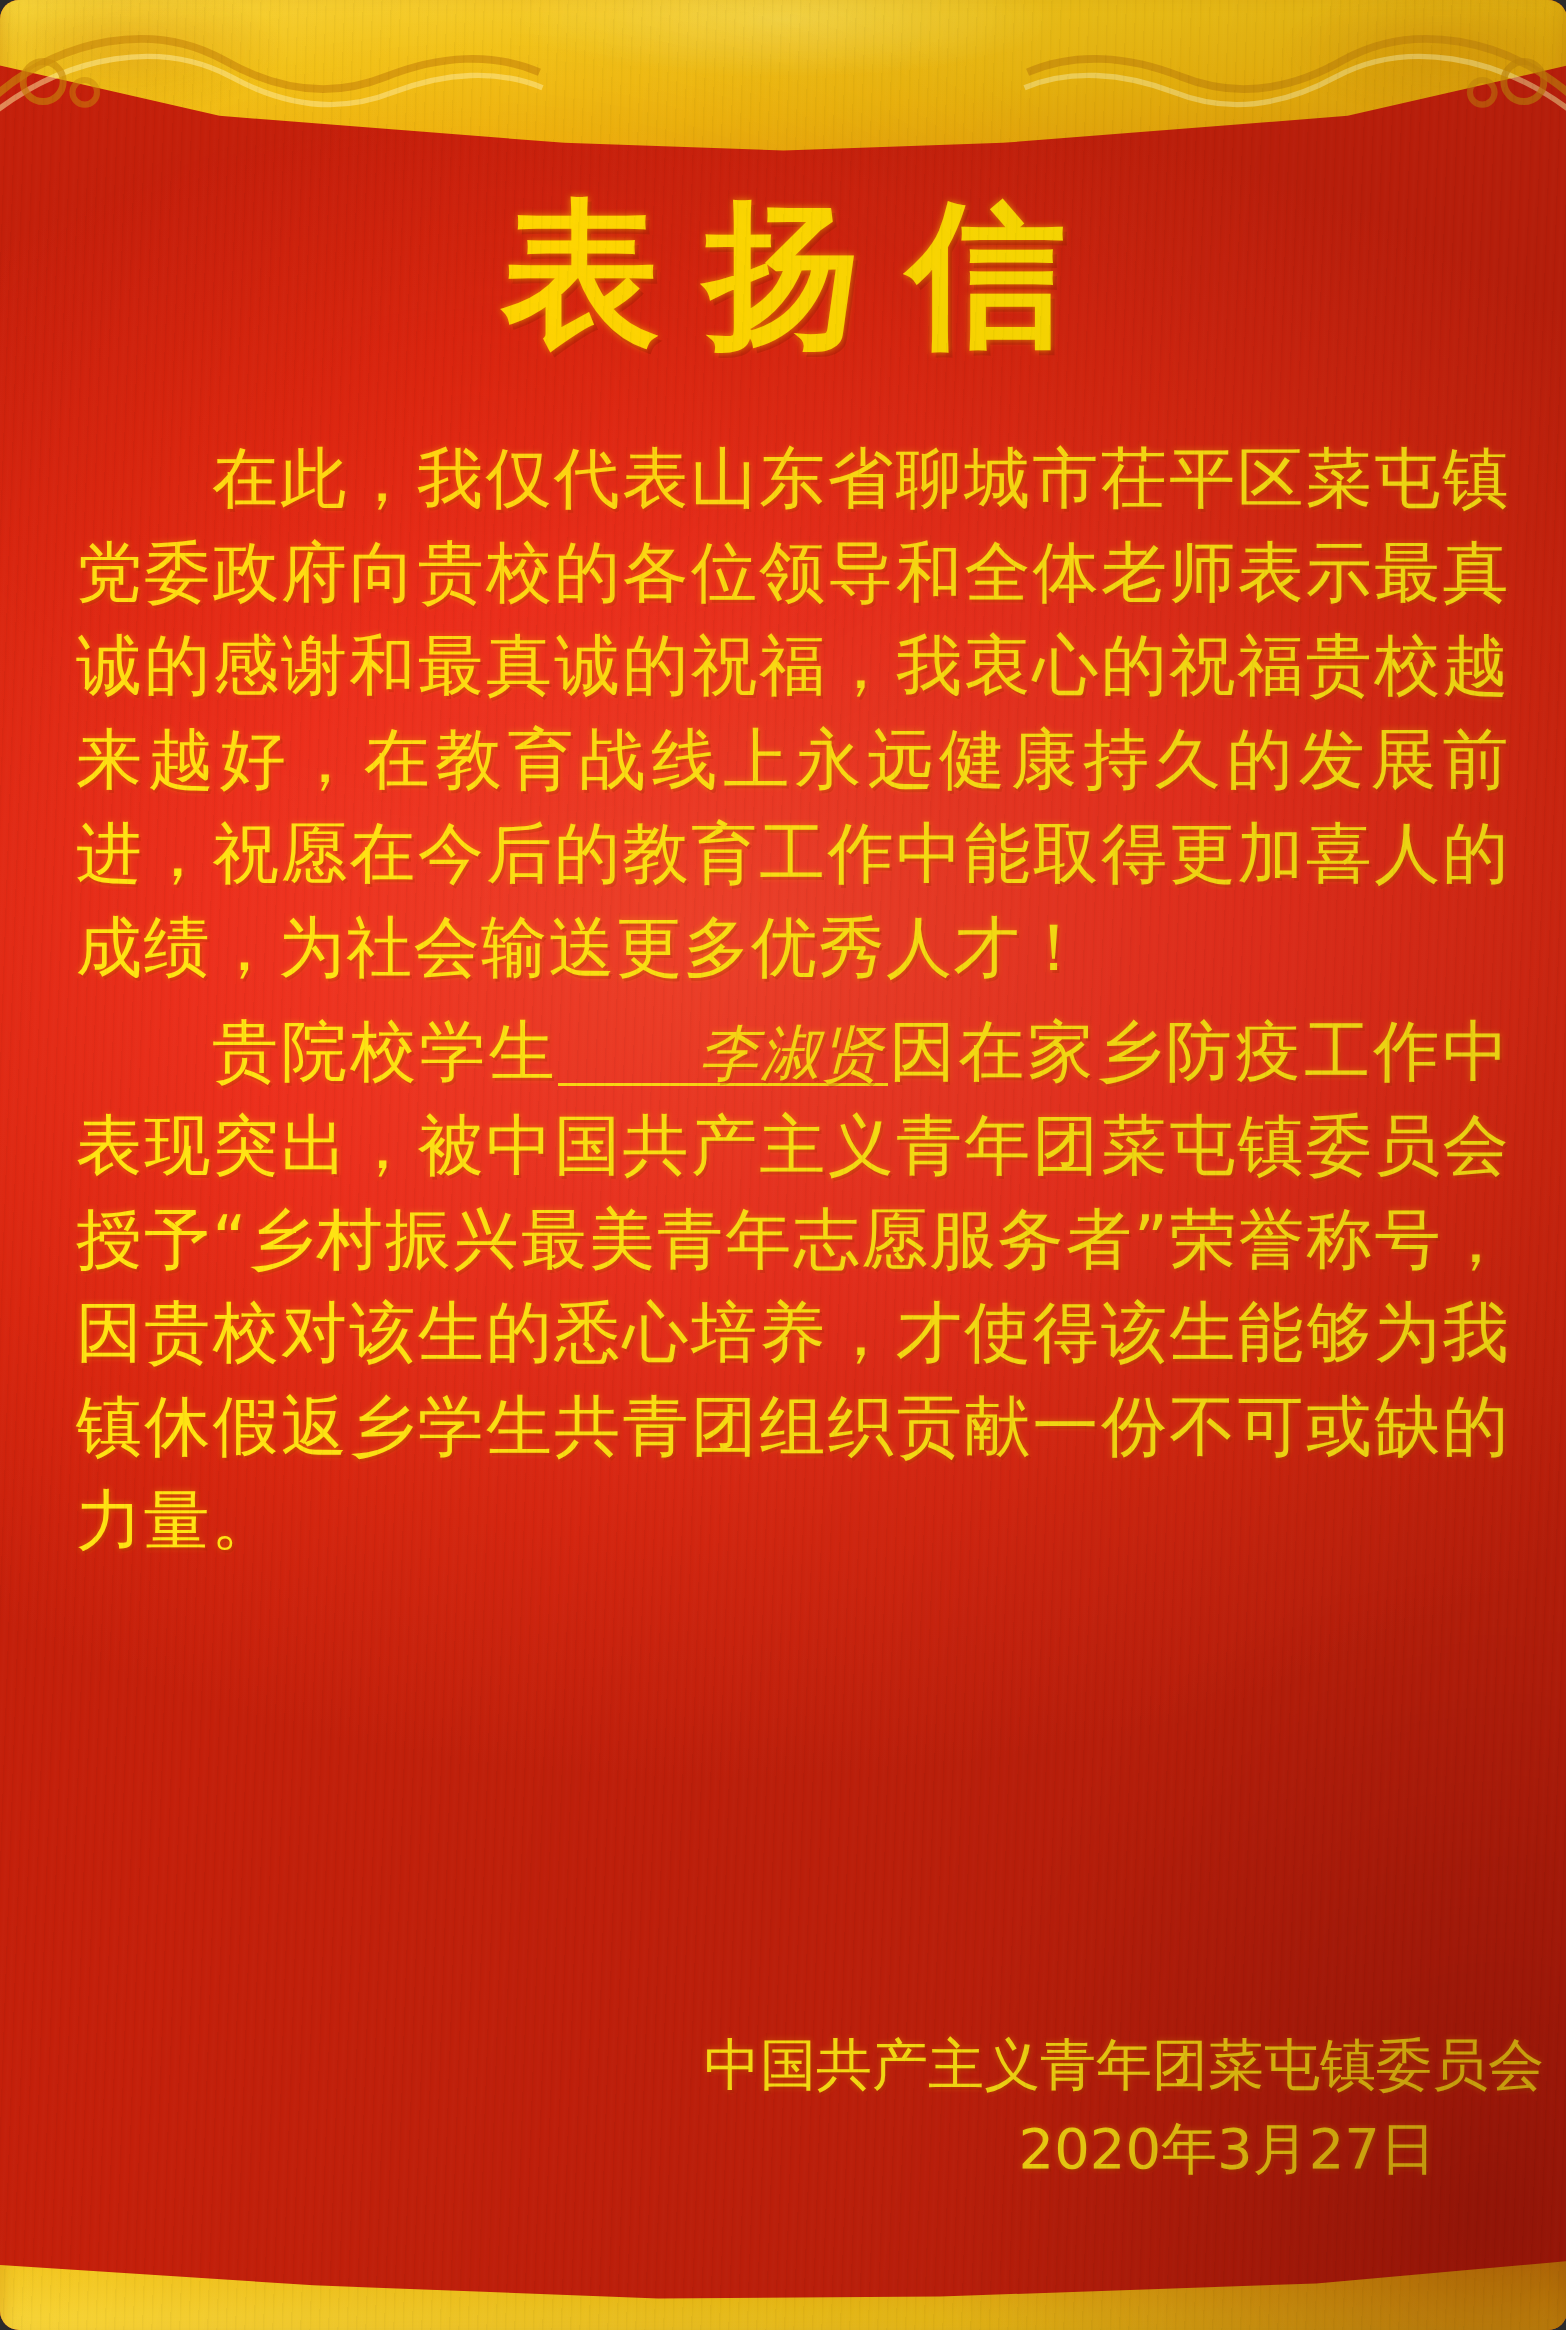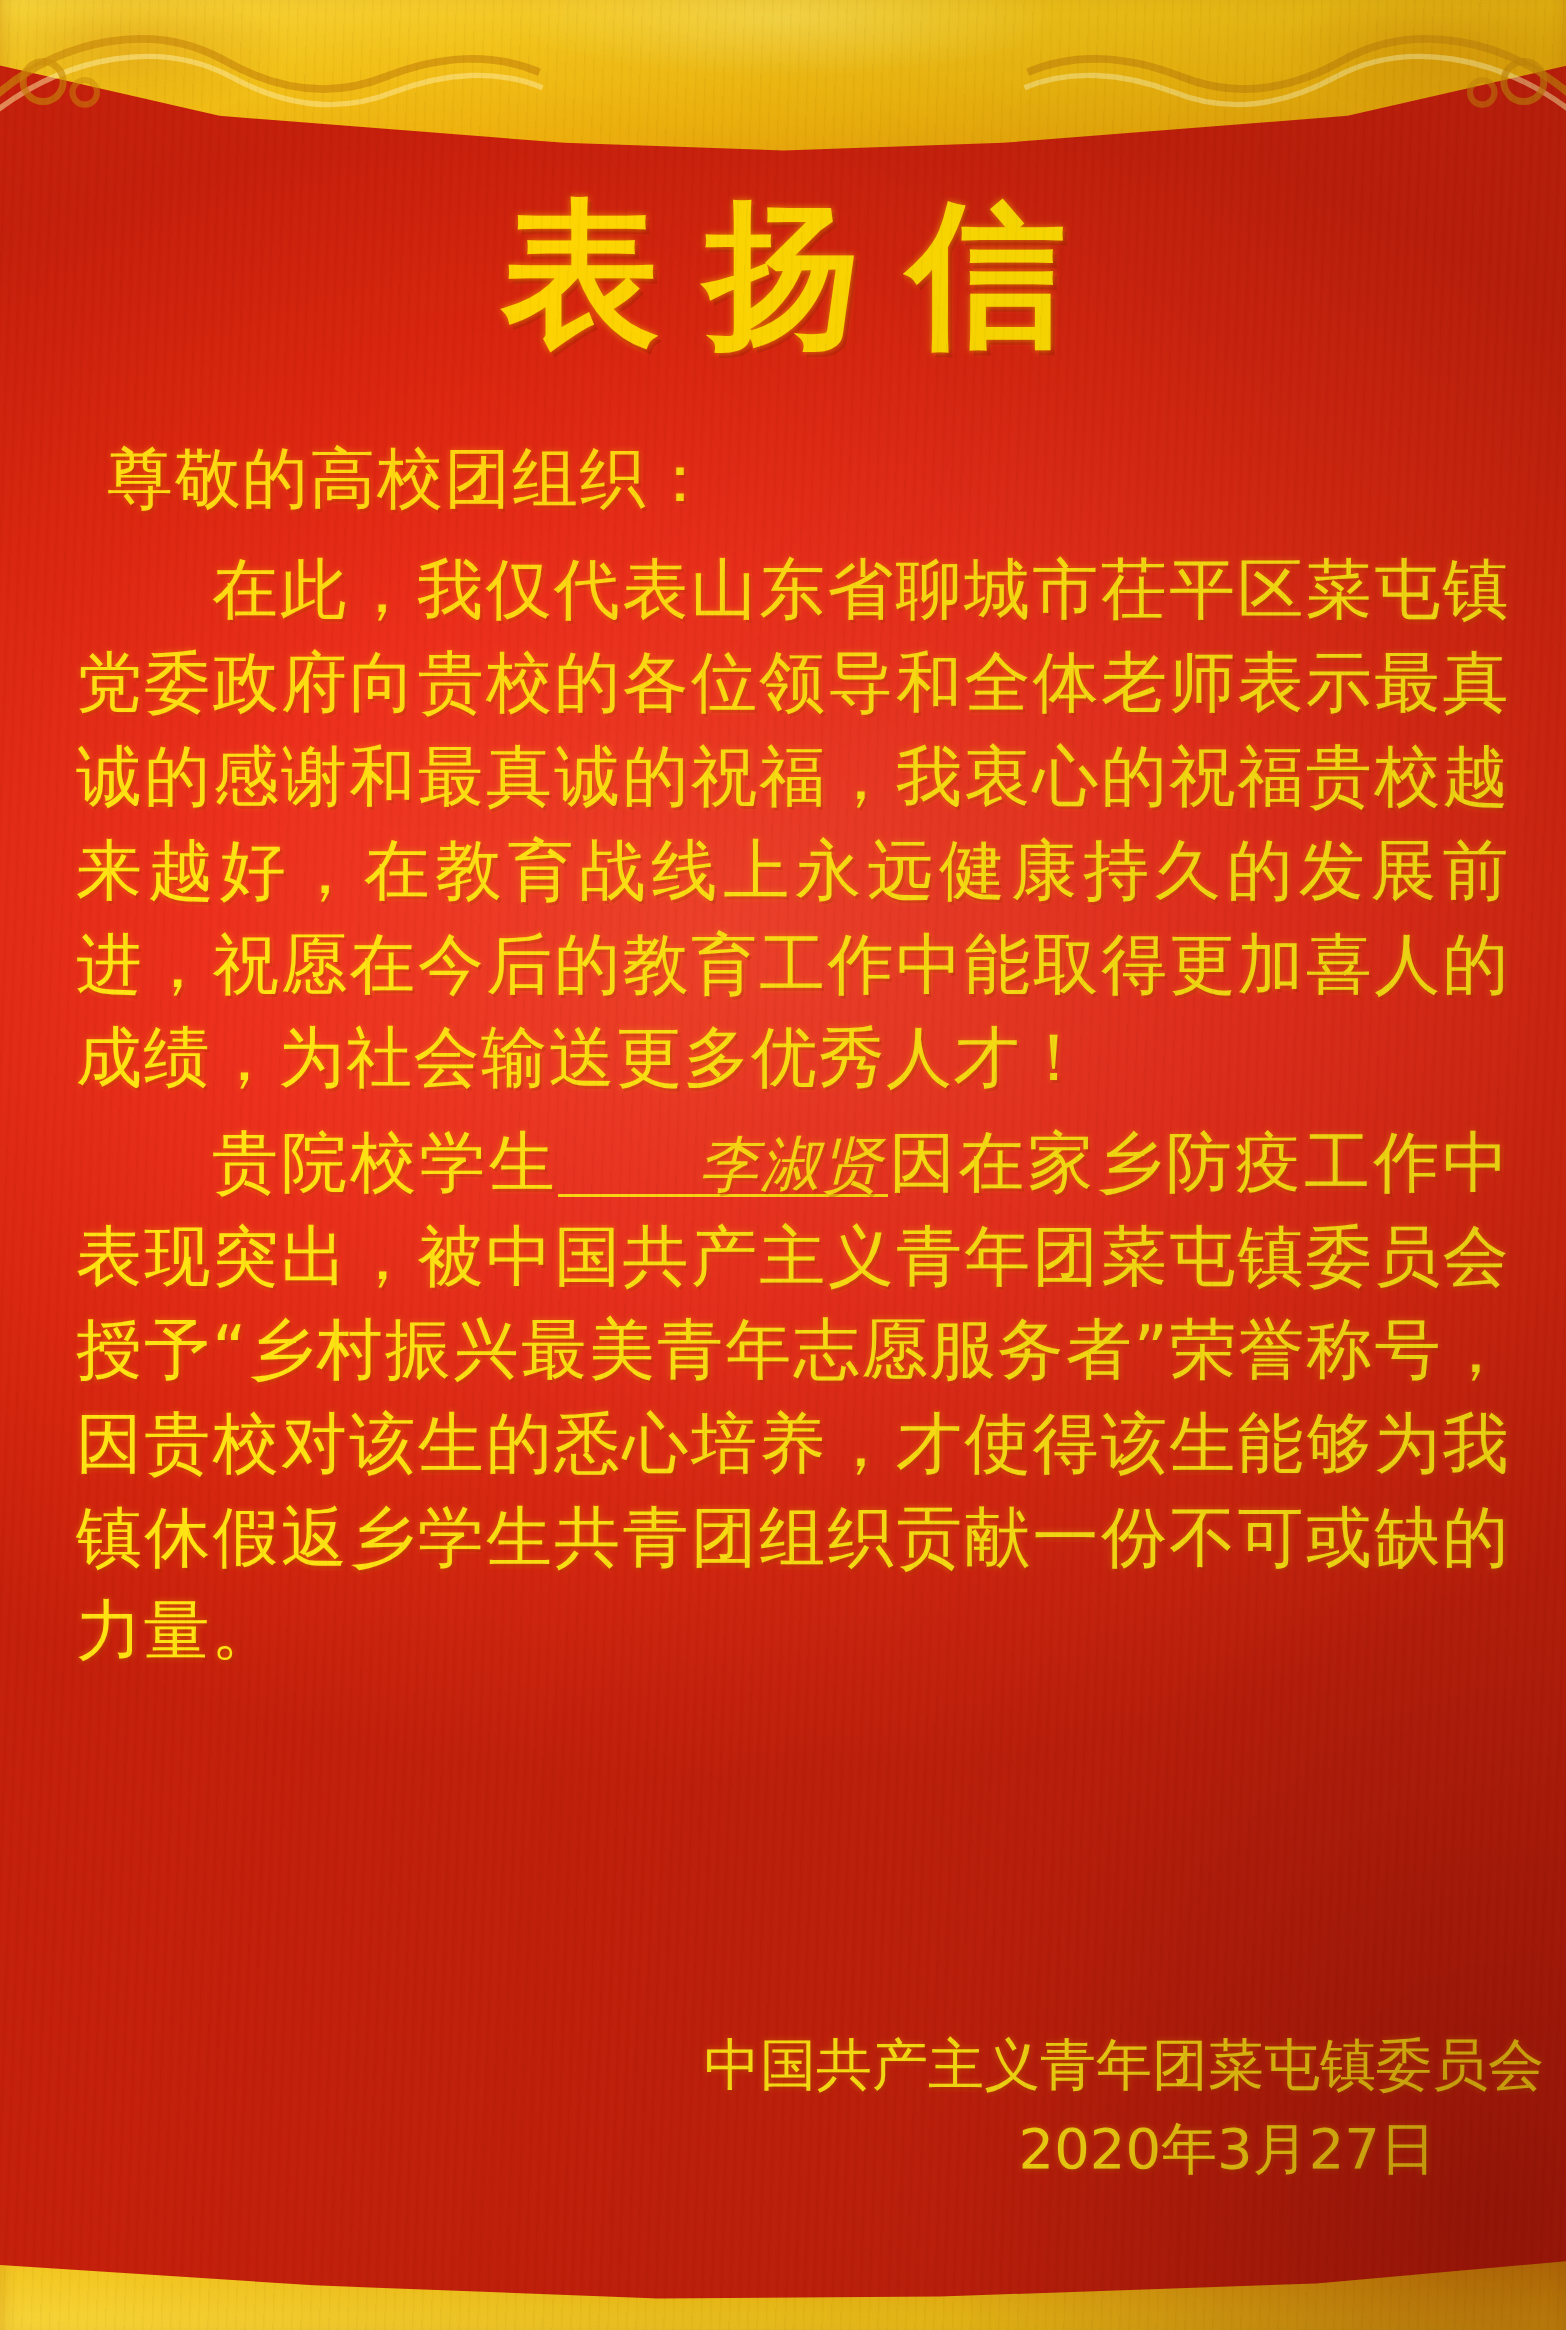--- a/index.html
+++ b/index.html
@@ -11,20 +11,21 @@
     font-family: "Liberation Sans", sans-serif;
   }
 
   .poster {
     position: relative;
     width: 1567px;
     height: 2330px;
     overflow: hidden;
     background:
       radial-gradient(ellipse 1234px 848px at 46% 40%, #f2412a 0%, #ec2f1c 42%, #d9260f 72%, #c41f0a 100%);
+    border-radius: 19px;
   }
 
   
   .poster::after {
     content: "";
     position: absolute;
     inset: 0;
     pointer-events: none;
     background:
       radial-gradient(ellipse 1080px 694px at 30% 18%, rgba(255,170,70,0.22) 0%, rgba(255,120,40,0.06) 45%, rgba(0,0,0,0) 70%),
@@ -179,21 +180,20 @@
     <path d="M30 140 C 130 62, 250 44, 340 92 C 410 130, 480 140, 550 112 C 618 86, 686 82, 744 106" fill="none" stroke="#fff0a0" stroke-width="7" opacity="0.6"></path>
     <circle cx="96" cy="98" r="26" fill="none" stroke="#c98a09" stroke-width="9" opacity="0.7"></circle>
     <circle cx="150" cy="112" r="16" fill="none" stroke="#c98a09" stroke-width="8" opacity="0.6"></circle>
   </svg>
 
   <div class="title-wrap">
     <div class="title">表扬信</div>
   </div>
 
   <div class="letter">
-    <p class="salutation">尊敬的高校团组织：</p>
     <p class="para">在此，我仅代表山东省聊城市茌平区菜屯镇党委政府向贵校的各位领导和全体老师表示最真诚的感谢和最真诚的祝福，我衷心的祝福贵校越来越好，在教育战线上永远健康持久的发展前进，祝愿在今后的教育工作中能取得更加喜人的成绩，为社会输送更多优秀人才！</p>
     <p class="para"><span>贵院校学生</span><span class="blank-name">李淑贤</span><span>因在家乡防疫工作中表现突出，被中国共产主义青年团菜屯镇委员会授予“乡村振兴最美青年志愿服务者”荣誉称号，因贵校对该生的悉心培养，才使得该生能够为我镇休假返乡学生共青团组织贡献一份不可或缺的力量。</span></p>
   </div>
 
   <div class="signature">
     <div class="sig-org">中国共产主义青年团菜屯镇委员会</div>
     <div class="sig-date">2020年3月27日</div>
   </div>
 
   <div class="border-bottom"></div>

